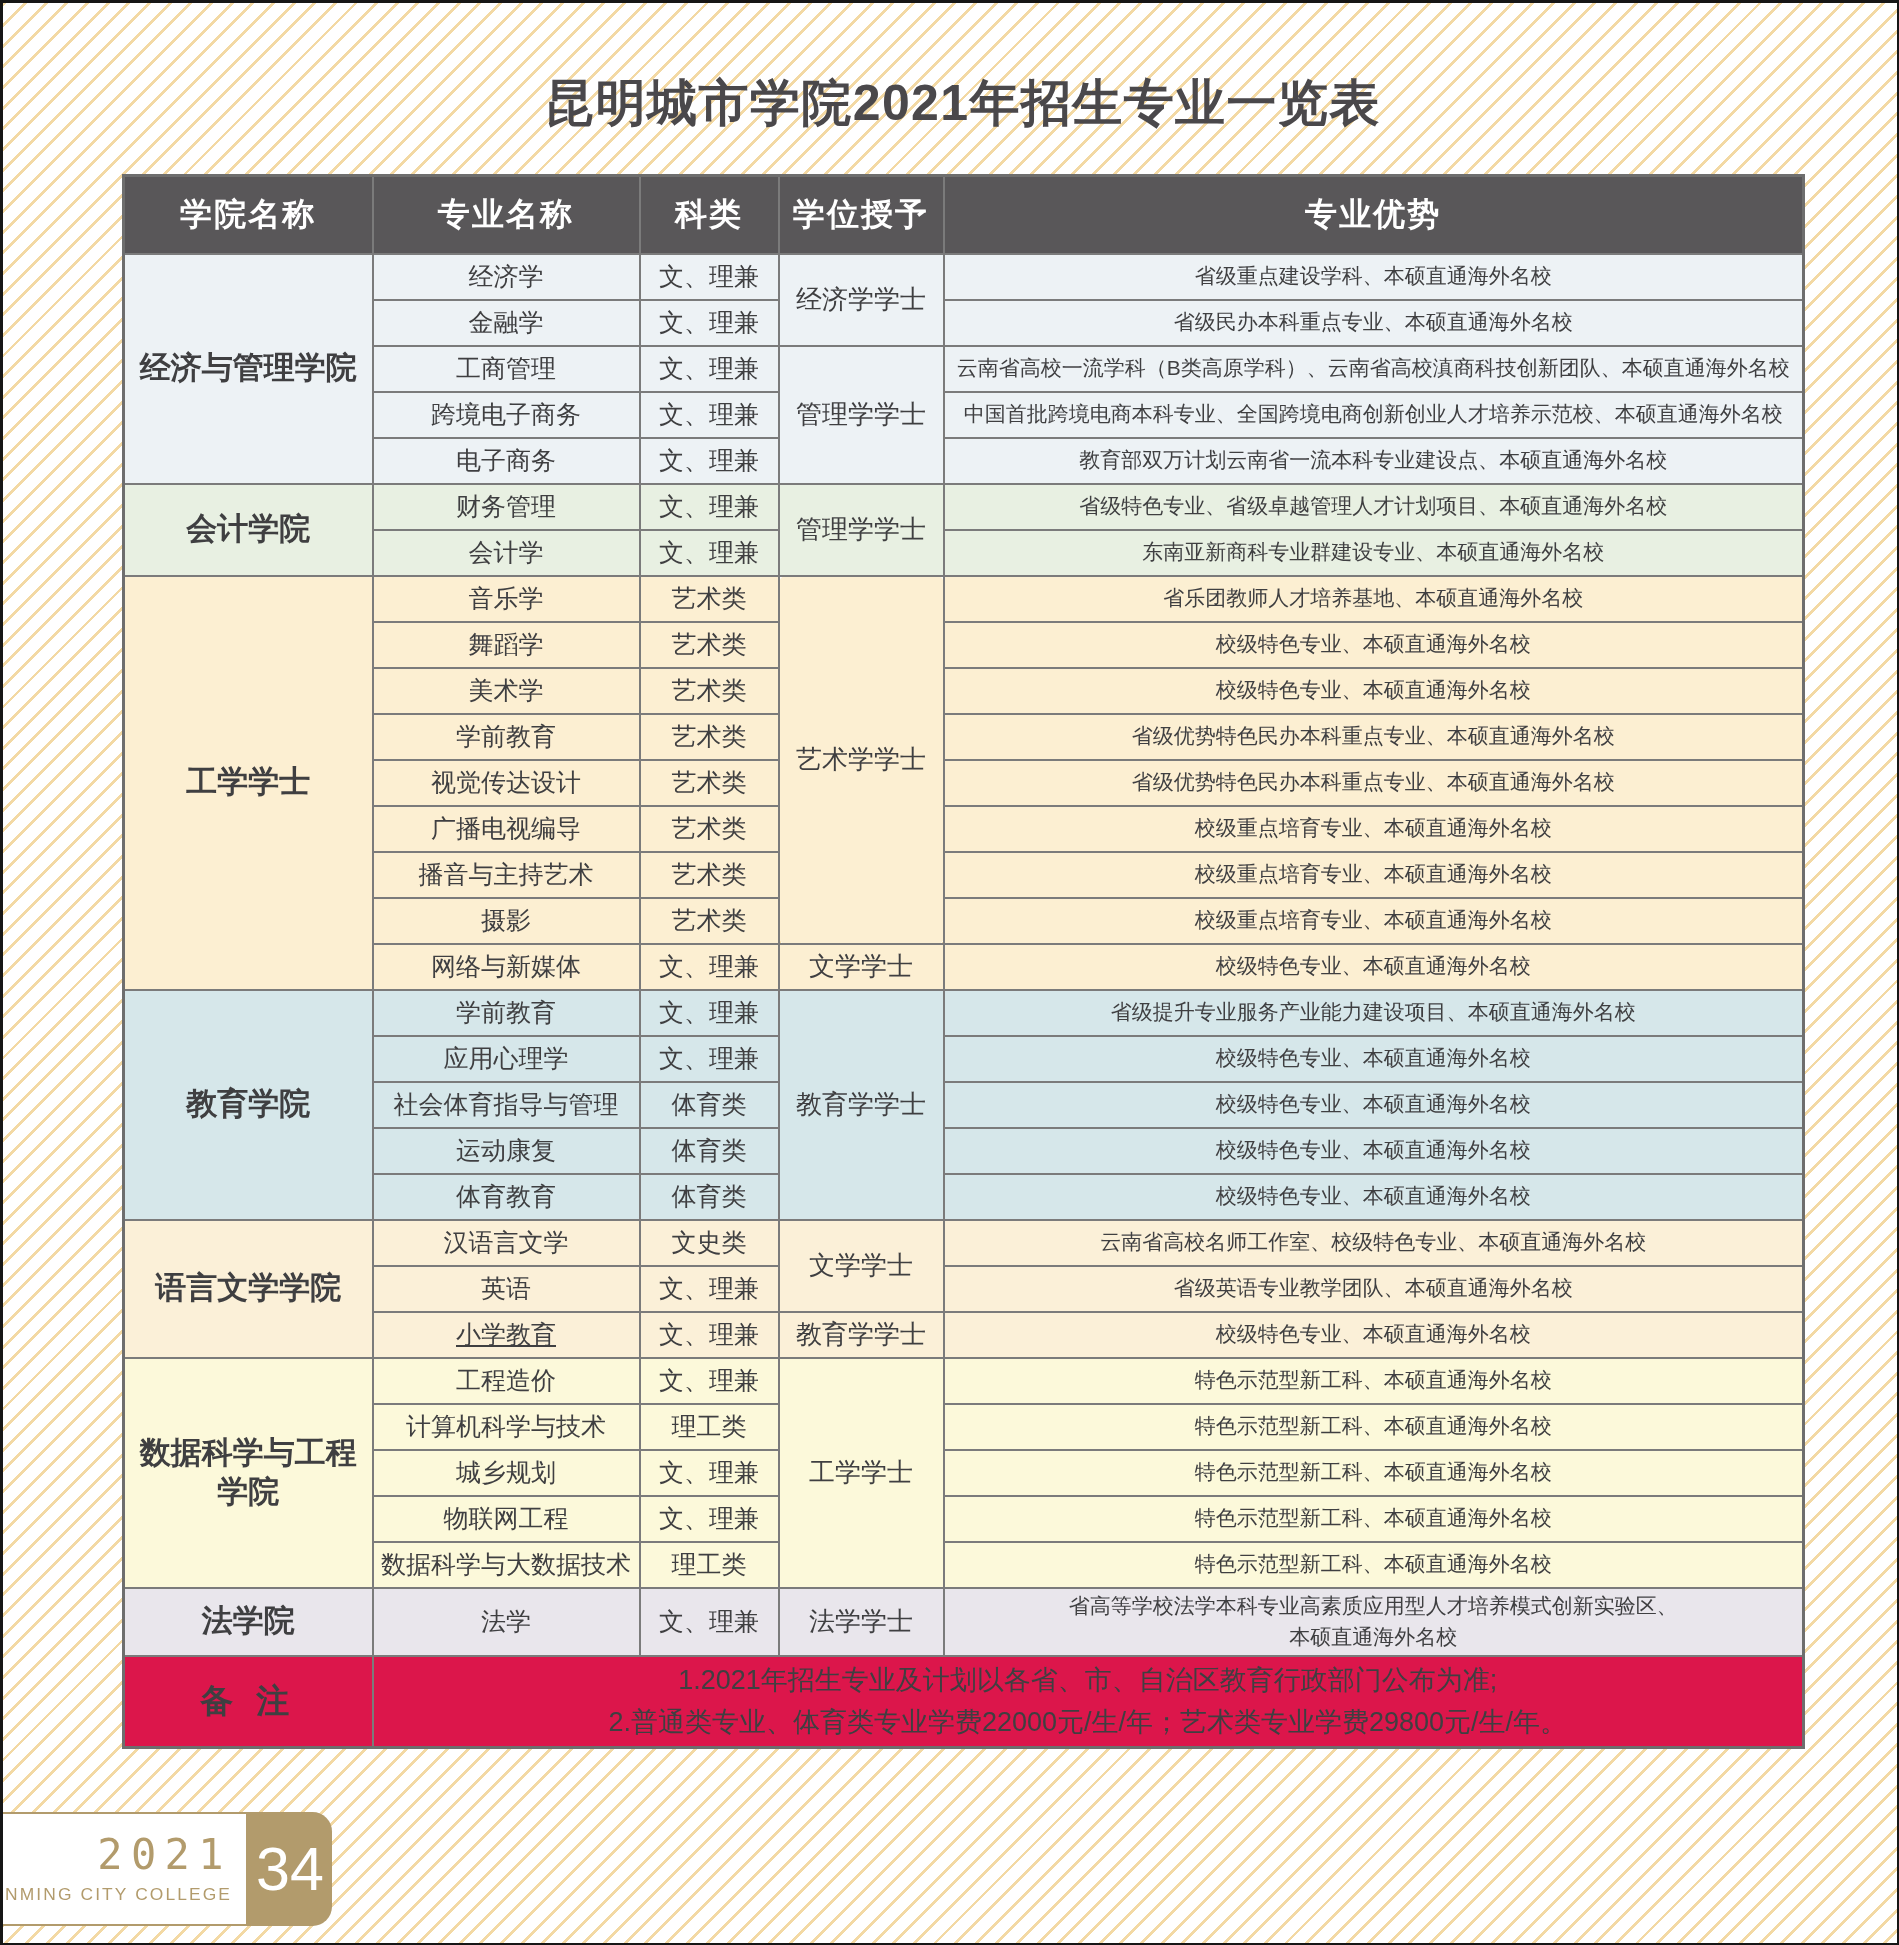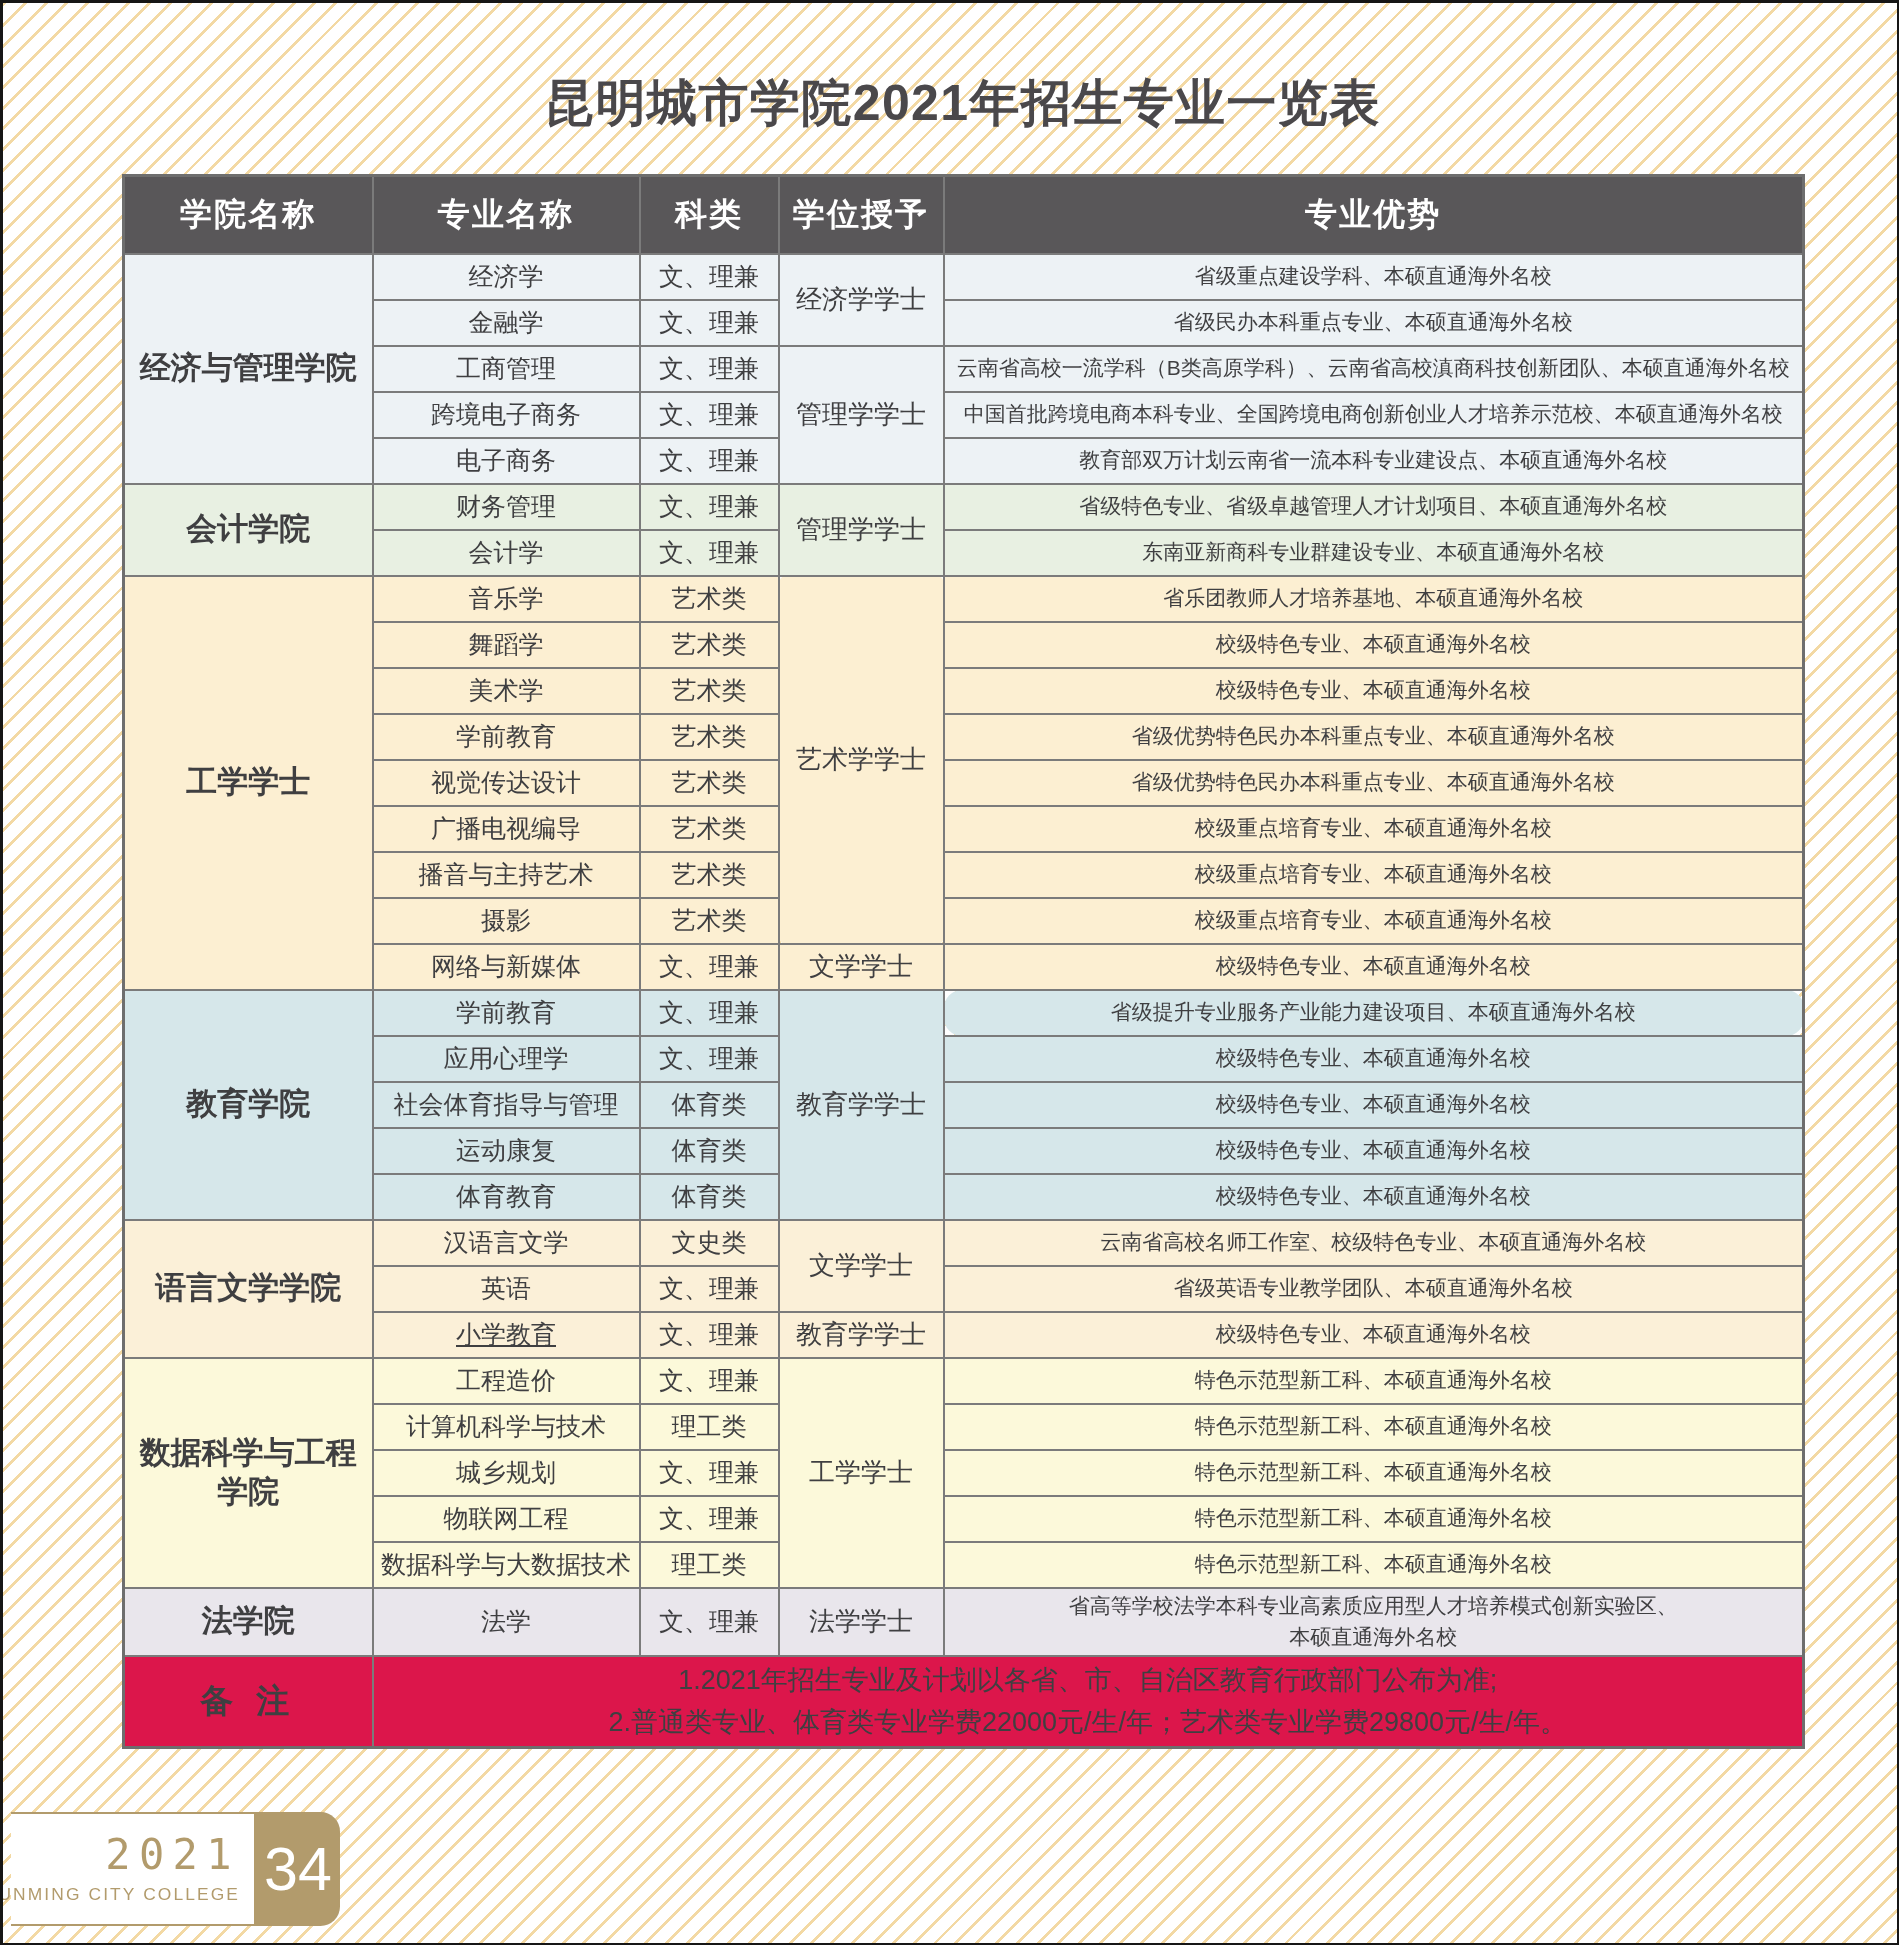--- a/index.html
+++ b/index.html
@@ -78,21 +78,20 @@
     padding-left: 160px;
     line-height: 1.55;
     white-space: pre-line;
   }
 
   .footer {
     position: absolute;
     left: 0px; top: 1809px;
     display: flex;
     align-items: stretch;
-    padding-left: 8px;
   }
   .footer-white {
     width: 245px; height: 114px;
     box-sizing: border-box;
     background: #ffffff;
     border: 2.8px solid var(--gold, #b29b6c);
     border-left: none;
     display: flex;
     flex-direction: column;
     justify-content: center;
@@ -238,21 +237,21 @@
           <td class="major" style="background: rgb(252, 239, 210);">网络与新媒体</td>
           <td class="category" style="background: rgb(252, 239, 210);">文、理兼</td>
           <td class="degree" rowspan="1" style="background: rgb(252, 239, 210);">文学学士</td>
           <td class="advantage" style="background: rgb(252, 239, 210);">校级特色专业、本硕直通海外名校</td>
         </tr>
         <tr>
           <td class="college" rowspan="5" style="background: rgb(214, 231, 234);">教育学院</td>
           <td class="major" style="background: rgb(214, 231, 234);">学前教育</td>
           <td class="category" style="background: rgb(214, 231, 234);">文、理兼</td>
           <td class="degree" rowspan="5" style="background: rgb(214, 231, 234);">教育学学士</td>
-          <td class="advantage" style="background: rgb(214, 231, 234); border-radius: 18px;">省级提升专业服务产业能力建设项目、本硕直通海外名校</td>
+          <td class="advantage" style="background: rgb(214, 231, 234);">省级提升专业服务产业能力建设项目、本硕直通海外名校</td>
         </tr>
         <tr>
           <td class="major" style="background: rgb(214, 231, 234);">应用心理学</td>
           <td class="category" style="background: rgb(214, 231, 234);">文、理兼</td>
           <td class="advantage" style="background: rgb(214, 231, 234);">校级特色专业、本硕直通海外名校</td>
         </tr>
         <tr>
           <td class="major" style="background: rgb(214, 231, 234);">社会体育指导与管理</td>
           <td class="category" style="background: rgb(214, 231, 234);">体育类</td>
           <td class="advantage" style="background: rgb(214, 231, 234);">校级特色专业、本硕直通海外名校</td>

